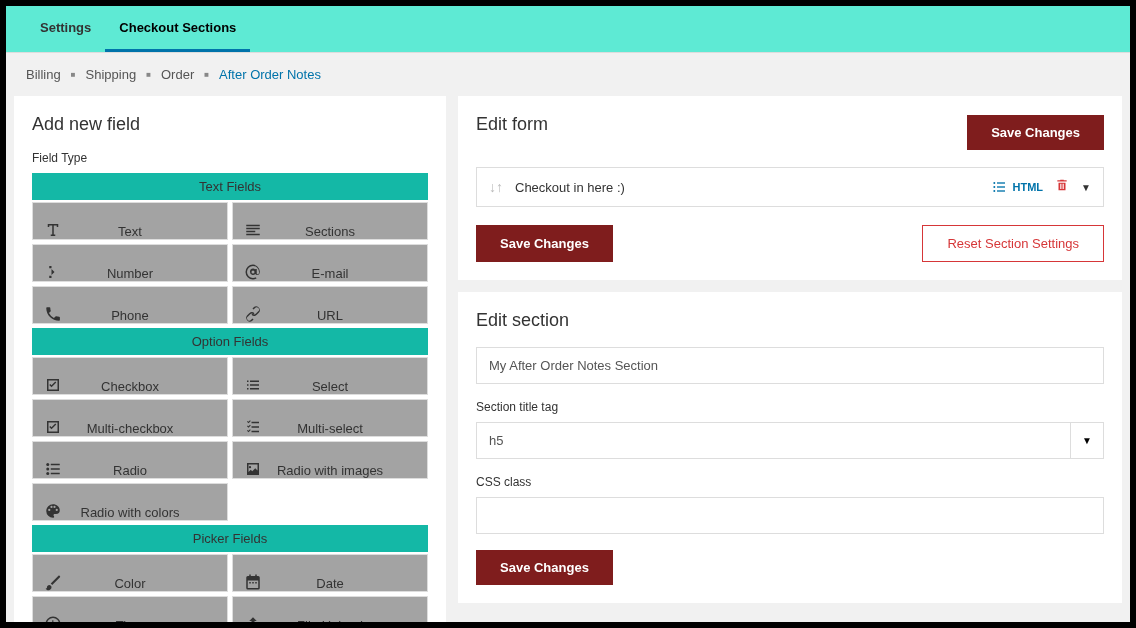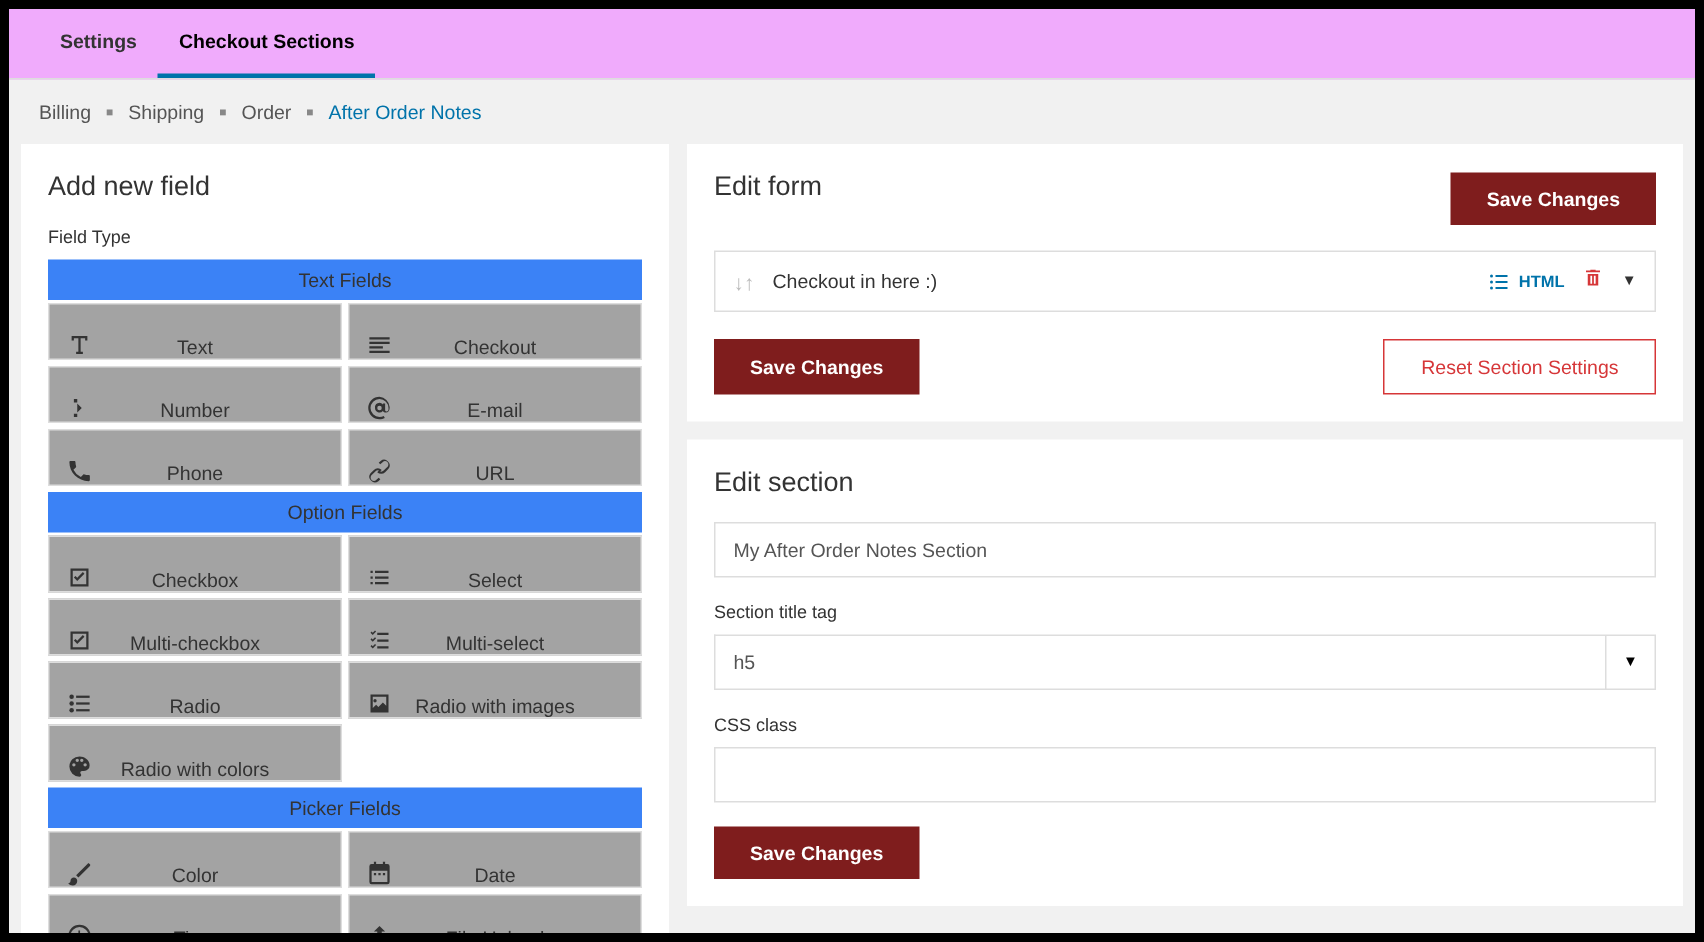--- a/index.html
+++ b/index.html
@@ -1,34 +1,34 @@
 <!DOCTYPE html>
 <html><head>
 <meta charset="utf-8">
 <style>
 * { box-sizing: border-box; margin: 0; padding: 0; font-family: -apple-system, BlinkMacSystemFont, "Segoe UI", Arial, sans-serif; }
 body { background: #000; padding: 6px; width: 1136px; height: 628px; }
 .app { background: #f1f1f1; width: 100%; height: 100%; overflow: hidden; }
-.tabs { background: #f0abfc; display: flex; padding: 0 20px; border-bottom: 1px solid #ddd; }
+.tabs { background: #5eead4; display: flex; padding: 0 20px; border-bottom: 1px solid #ddd; }
 .tab { padding: 14px 14px; font-size: 13px; font-weight: 600; color: #333; cursor: pointer; }
 .tab.active { border-bottom: 3px solid #0073aa; color: #000; }
 .subnav { display: flex; align-items: center; padding: 14px 20px; font-size: 13px; }
 .subnav a { text-decoration: none; color: #555; }
 .subnav a.active { color: #0073aa; }
 .subnav .sep { color: #888; margin: 0 10px; font-size: 8px; }
 
 .cols { display: flex; gap: 12px; padding: 0 8px; }
 .left { width: 432px; background: #fff; padding: 18px; }
 .right { flex: 1; display: flex; flex-direction: column; gap: 12px; }
 .panel { background: #fff; padding: 18px; }
 
 h2 { font-size: 18px; font-weight: 400; color: #333; margin-bottom: 16px; }
 .label { font-size: 12px; color: #333; margin-bottom: 8px; }
 
-.group-head { background: #3b82f6; text-align: center; padding: 6px; font-size: 13px; color: #333; margin: 2px 0; }
+.group-head { background: #14b8a6; text-align: center; padding: 6px; font-size: 13px; color: #333; margin: 2px 0; }
 .grid { display: flex; flex-wrap: wrap; gap: 4px; margin-bottom: 4px; }
 .field-btn { border: 1px solid #ddd; background: #a3a3a3; display: flex; align-items: flex-end; width: calc(50% - 2px); height: 38px; cursor: pointer; }
 .field-btn .ic { width: 40px; display: flex; align-items: center; justify-content: center; }
 .field-btn .tx { flex: 1; text-align: center; font-size: 13px; color: #333; padding-right: 40px; }
 
 .panel-head { display: flex; justify-content: space-between; align-items: center; margin-bottom: 16px; }
 .btn-primary { background: #7f1d1d; color: #fff; border: none; padding: 10px 24px; font-size: 13px; font-weight: 600; cursor: pointer; }
 .btn-outline-red { background: #fff; color: #d63638; border: 1px solid #d63638; padding: 10px 24px; font-size: 13px; cursor: pointer; }
 
 .item-row { border: 1px solid #ddd; display: flex; align-items: center; padding: 10px 12px; gap: 12px; margin-bottom: 18px; }
@@ -85,21 +85,21 @@
               </svg>
             </span>
           <span class="tx">Text</span>
         </div>
         <div class="field-btn">
           <span class="ic">
               <svg viewBox="0 0 24 24">
                 <path d="M3 5h18v2H3V5zm0 4h18v2H3V9zm0 4h12v2H3v-2zm0 4h18v2H3v-2z"></path>
               </svg>
             </span>
-          <span class="tx">Checkout</span>
+          <span class="tx">Sections</span>
         </div>
         <div class="field-btn">
           <span class="ic">
               <svg viewBox="0 0 24 24">
                 <path d="M7 4h3v3H7V4zm0 13h3v3H7v-3zm3-9v8l4-4-4-4z"></path>
               </svg>
             </span>
           <span class="tx">Number</span>
         </div>
         <div class="field-btn">

